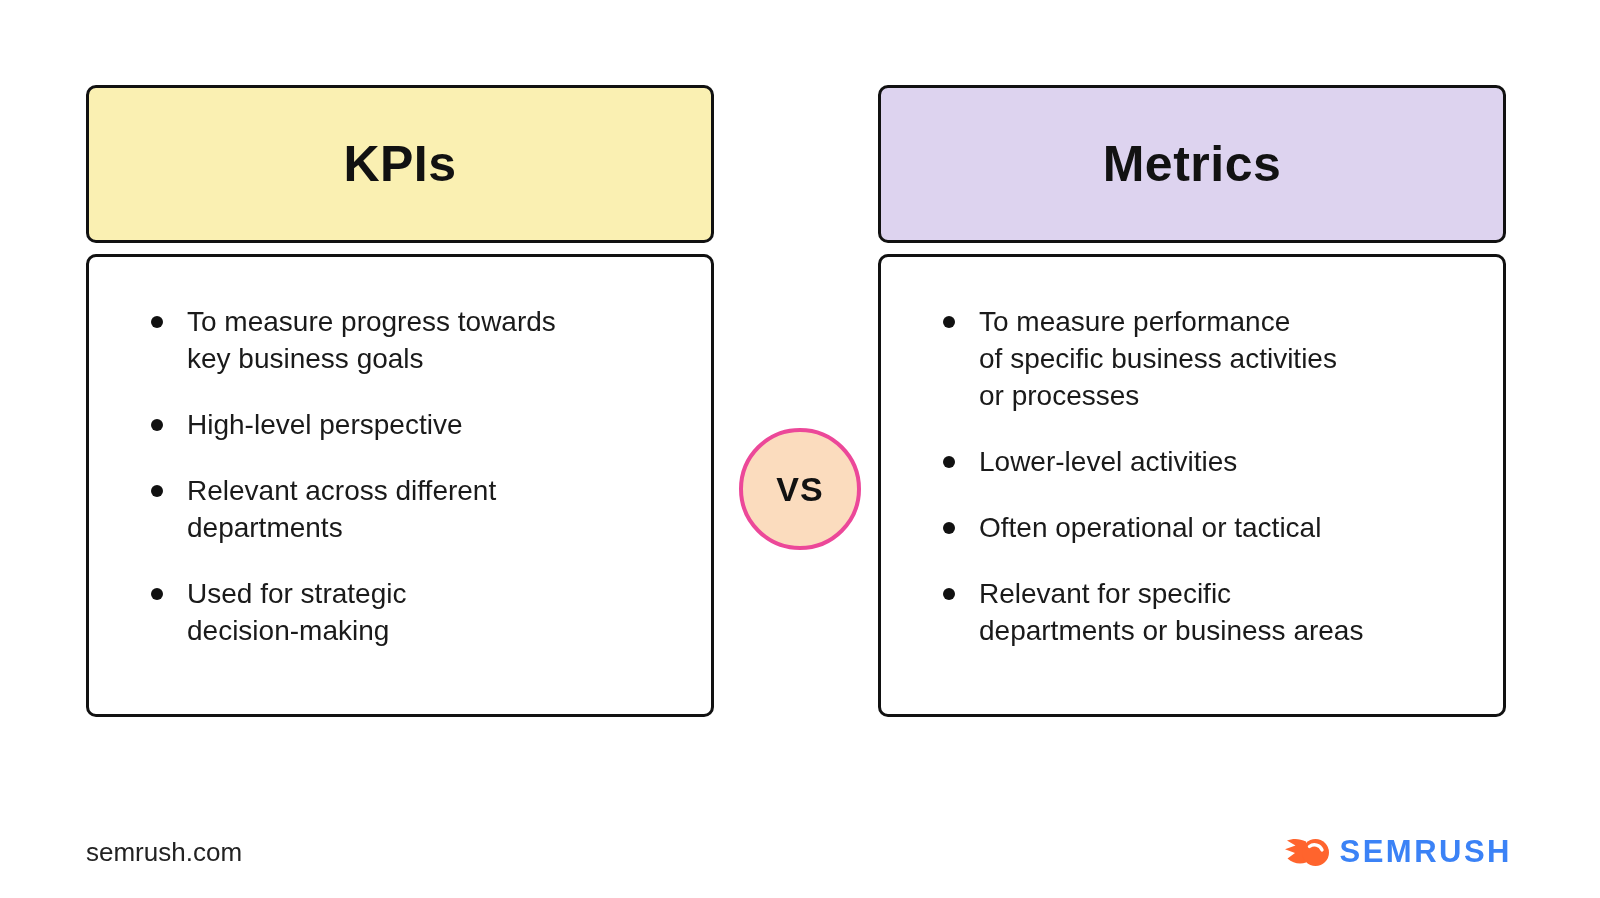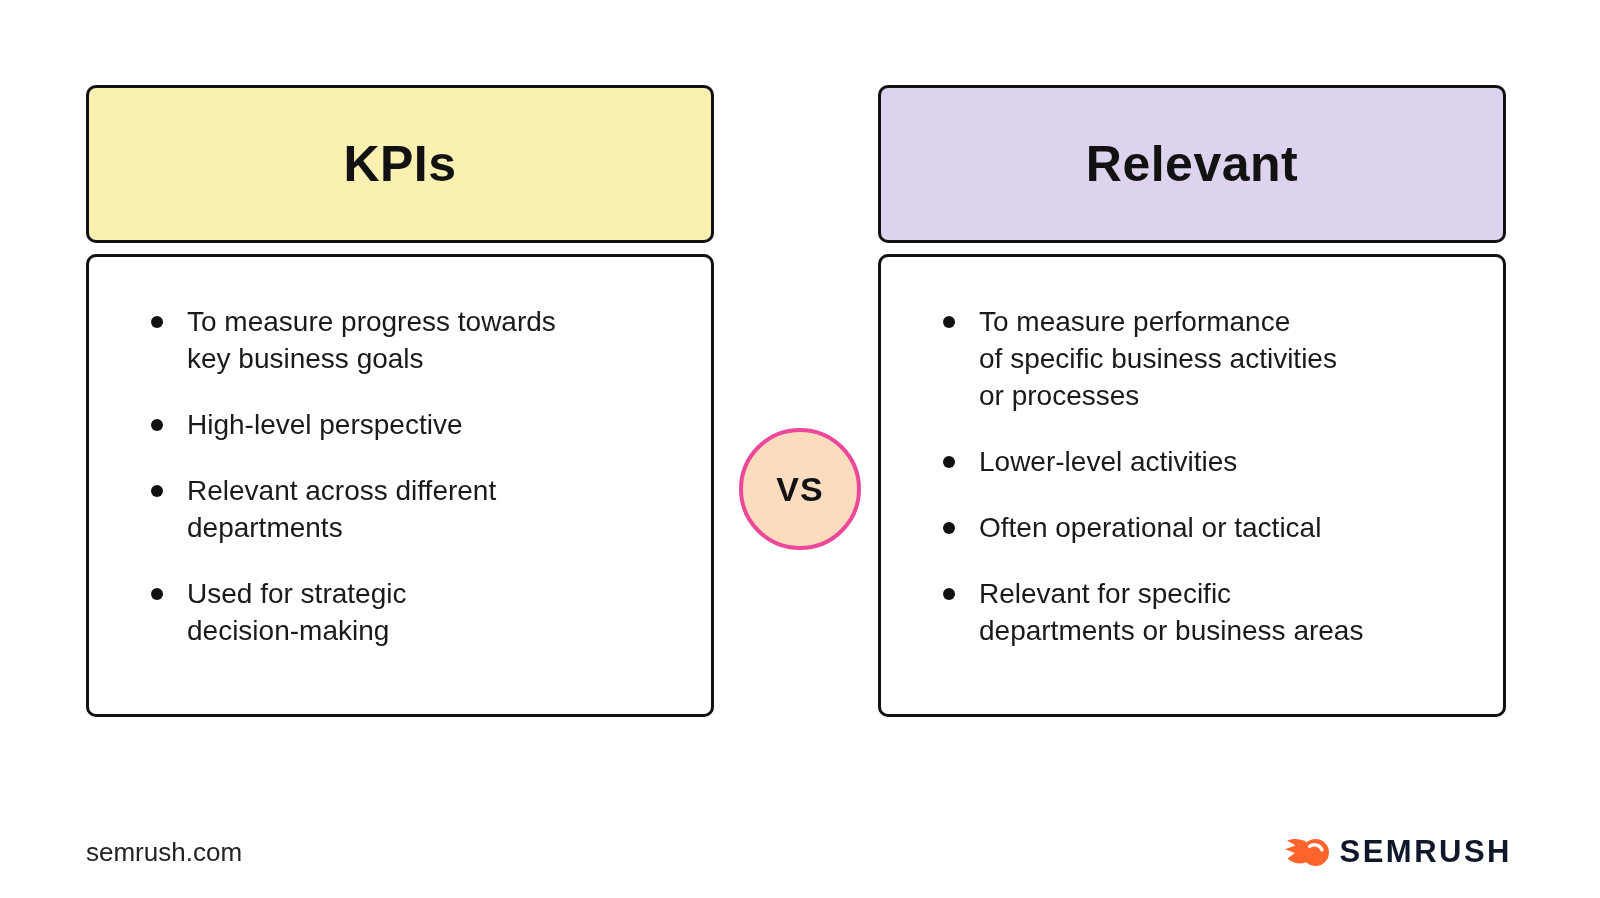--- a/index.html
+++ b/index.html
@@ -94,21 +94,21 @@
     right: 88px;
     top: 834px;
     display: flex;
     align-items: center;
     gap: 9px;
   }
   .logo-word {
     font-size: 31px;
     font-weight: 800;
     letter-spacing: 2.5px;
-    color: #0f172a;
+    color: #3b82f6;
   }
 </style>
 </head>
 <body>
 
 <section class="column col-left">
   <div class="header-box" style="background-color: rgb(250, 240, 178);">
     <span class="header-title">KPIs</span>
   </div>
   <div class="body-box">
@@ -135,21 +135,21 @@
     </ul>
   </div>
 </section>
 
 <div class="vs-circle">
   <span class="vs-label">VS</span>
 </div>
 
 <section class="column col-right">
   <div class="header-box" style="background-color: rgb(221, 211, 239);">
-    <span class="header-title">Relevant</span>
+    <span class="header-title">Metrics</span>
   </div>
   <div class="body-box">
     <ul class="bullets">
       <li>
         <span class="dot"></span>
         <span class="bullet-text">To measure performance
 of specific business activities
 or processes</span>
       </li>
       <li>

